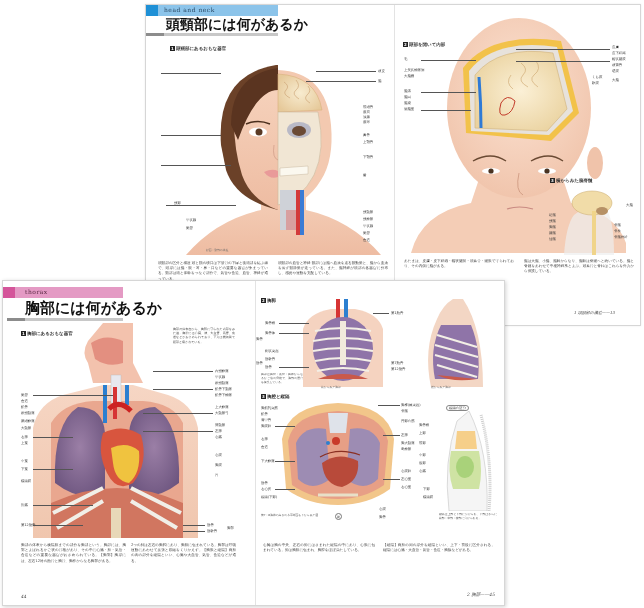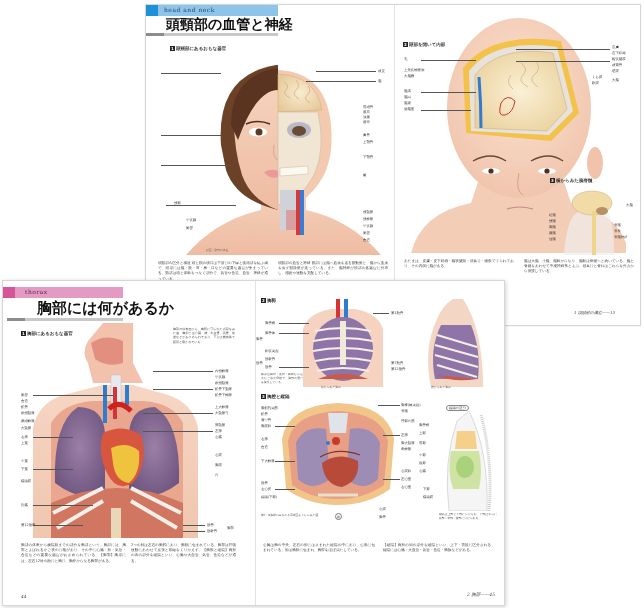--- a/index.html
+++ b/index.html
@@ -36,21 +36,21 @@
 </style>
 </head>
 <body>
 
 <div id="spread-back" class="spread">
   <div class="gutter" style="left:248px;"></div>
 
   <div class="chap-band" style="left:0;top:0;width:12px;background:#1e90d6;"></div>
   <div class="chap-band" style="left:12px;top:0;width:120px;background:#8cc4ea;"></div>
   <div class="chap-tag" style="left:18px;color:#2a4a66;">head and neck</div>
-  <div class="chap-title" style="left:20px;top:11px;">頭頸部の血管と神経</div>
+  <div class="chap-title" style="left:20px;top:11px;">頭頸部には何があるか</div>
   <div class="chap-rule" style="left:0;top:28px;width:132px;">
       <span class="dark"></span>
       <span class="light"></span>
     </div>
 
   <div class="sec-head" style="left:24px;top:41px;">
     <span class="num">1</span><span>頭頸部にあるおもな器官</span>
   </div>
 
   <svg class="illus" style="left:30px;top:45px;" width="210" height="205" viewBox="0 0 210 205">
@@ -208,21 +208,21 @@
   <div class="bodytext" style="left:378px;top:254px;width:110px;height:46px;">脳は大脳、小脳、脳幹からなり、脳幹は脊髄へと続いている。脳と脊髄をあわせて中枢神経系とよぶ。頭蓋骨と脊柱はこれらを外力から保護している。</div>
   <div class="folio" style="left:428px;top:305px;font-size:4px;">1 頭頸部の構造——13</div>
 </div>
 
 <div id="spread-front" class="spread">
   <div class="gutter" style="left:252px;"></div>
 
   <div class="chap-band" style="left:0;top:6px;width:12px;height:11px;background:#d4559a;"></div>
   <div class="chap-band" style="left:12px;top:6px;width:108px;height:11px;background:#e49ac4;"></div>
   <div class="chap-tag" style="left:22px;top:7px;color:#5a2a44;">thorax</div>
-  <div class="chap-title" style="left:22px;top:18px;font-size:15px;margin-left:12px;">胸部には何があるか</div>
+  <div class="chap-title" style="left:22px;top:18px;font-size:15px;">胸部には何があるか</div>
   <div class="chap-rule" style="left:4px;top:37px;width:116px;">
       <span class="dark"></span>
       <span class="light"></span>
     </div>
 
   <div class="sec-head" style="left:18px;top:50px;">
     <span class="num">1</span><span>胸部にあるおもな器官</span>
   </div>
 
   <div class="bodytext" style="left:170px;top:46px;width:62px;height:36px;font-size:3px;line-height:4.2px;">胸部の体表面から、胸郭に守られた内部をみた図。胸腔には心臓、肺、大血管、気管、食道などがおさめられており、下方は横隔膜で腹部と境されている。</div>

